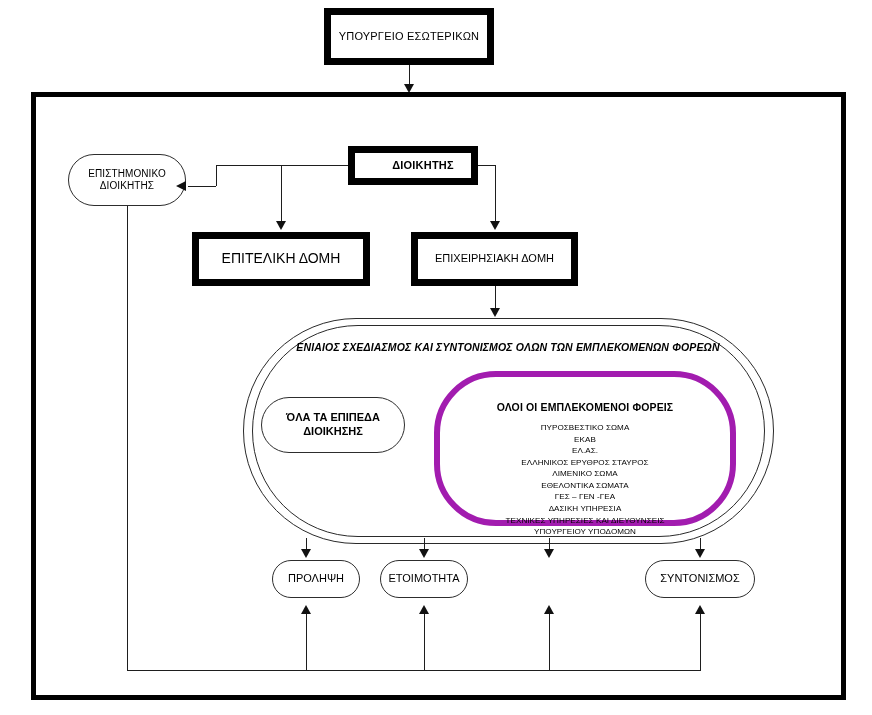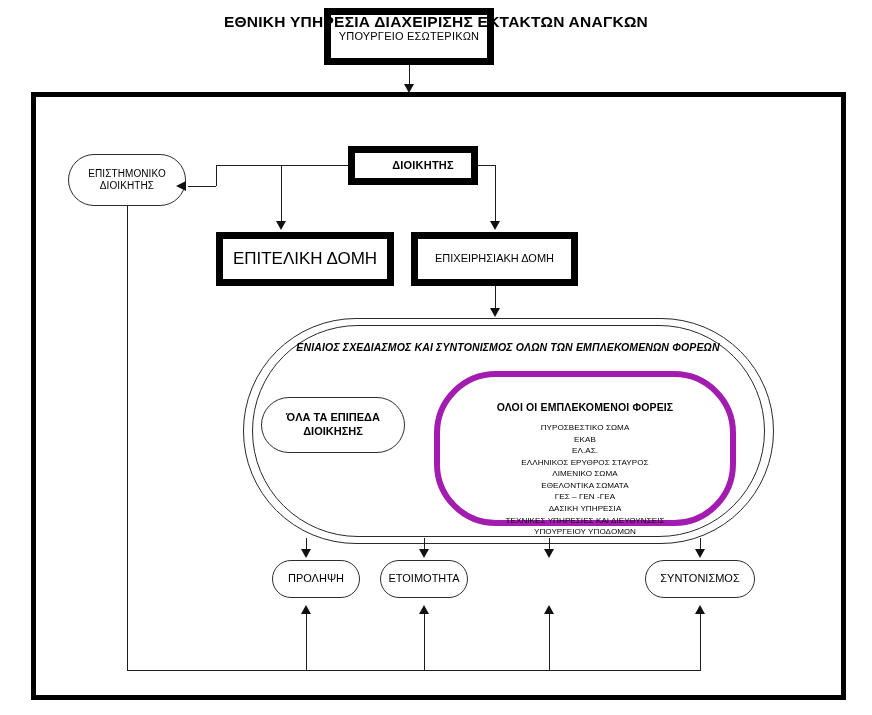--- a/index.html
+++ b/index.html
@@ -96,22 +96,21 @@
     letter-spacing: .2px;
     padding-left: 20px;
   }
 
   
   #staff-box {
     left: 192px;
     top: 232px;
     width: 178px;
     height: 54px;
-    font-size: 17px;
-    margin-left: 24px;
+    font-size: 14px;
   }
   #ops-box {
     left: 411px;
     top: 232px;
     width: 167px;
     height: 54px;
     font-size: 11px;
   }
 
   
@@ -243,21 +242,20 @@
 
 <div id="canvas">
 
   <div class="node boxnode" id="ministry-box">ΥΠΟΥΡΓΕΙΟ ΕΣΩΤΕΡΙΚΩΝ</div>
 
   <div class="vline" style="left:409px; top:65px; height:22px;"></div>
   <div class="arrow-down" style="left:404px; top:84px;"></div>
 
   <div id="main-frame"></div>
 
-  <div id="main-title">ΕΘΝΙΚΗ ΥΠΗΡΕΣΙΑ ΔΙΑΧΕΙΡΙΣΗΣ ΕΚΤΑΚΤΩΝ ΑΝΑΓΚΩΝ</div>
 
   <div class="node ovalnode" id="council-oval">ΕΠΙΣΤΗΜΟΝΙΚΟ ΔΙΟΙΚΗΤΗΣ</div>
 
   <div class="node boxnode" id="commander-box">ΔΙΟΙΚΗΤΗΣ</div>
 
   <div class="hline" style="left:216px; top:165px; width:132px;"></div>
 
   <div class="vline" style="left:216px; top:165px; height:21px;"></div>
 
   <div class="hline" style="left:188px; top:186px; width:28px;"></div>

